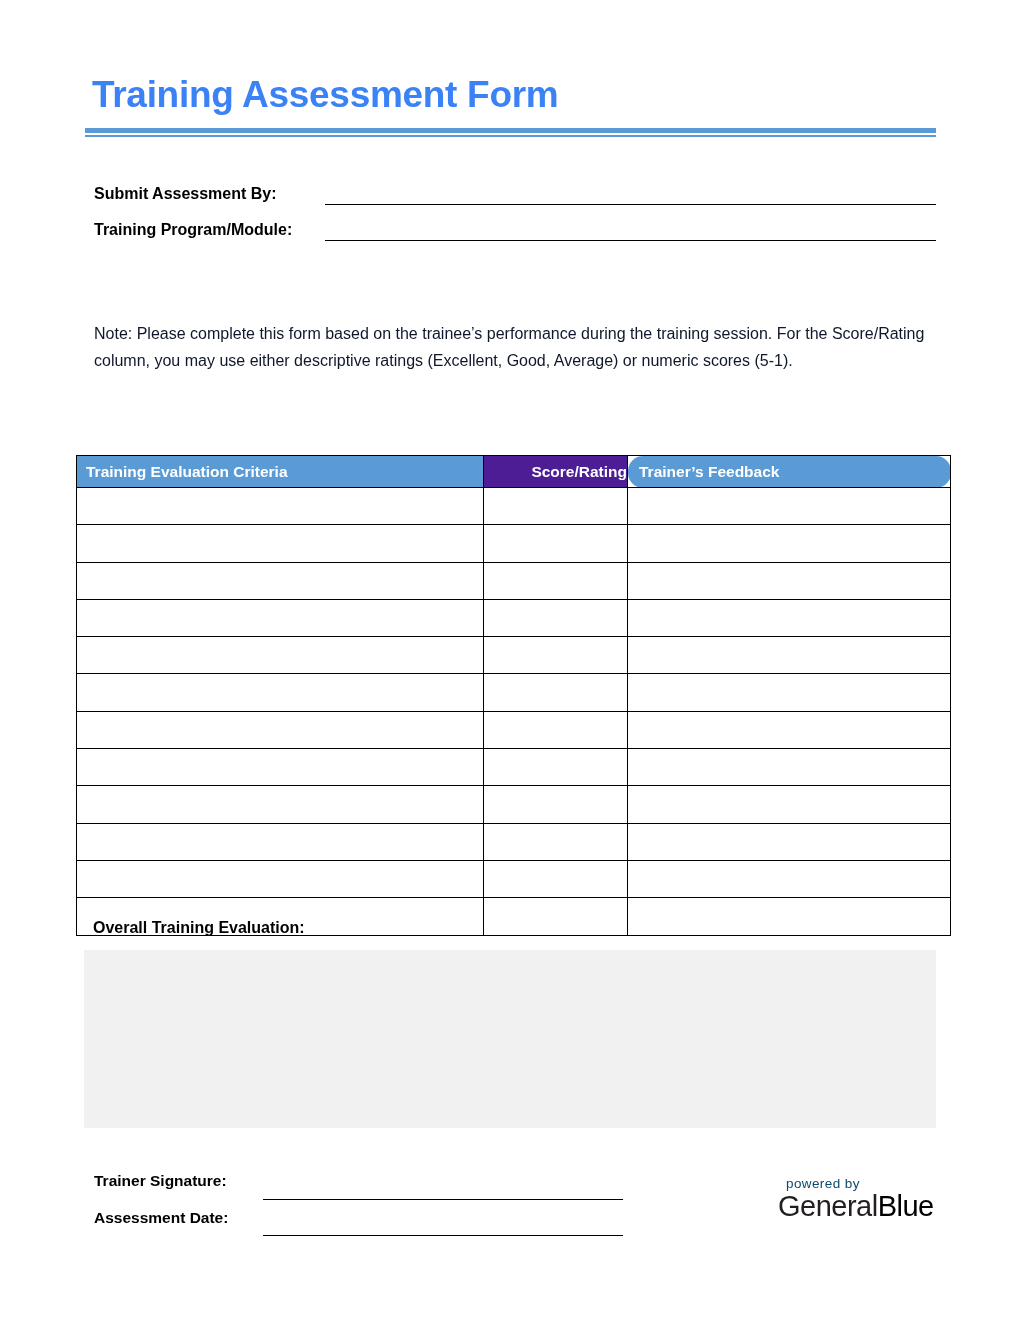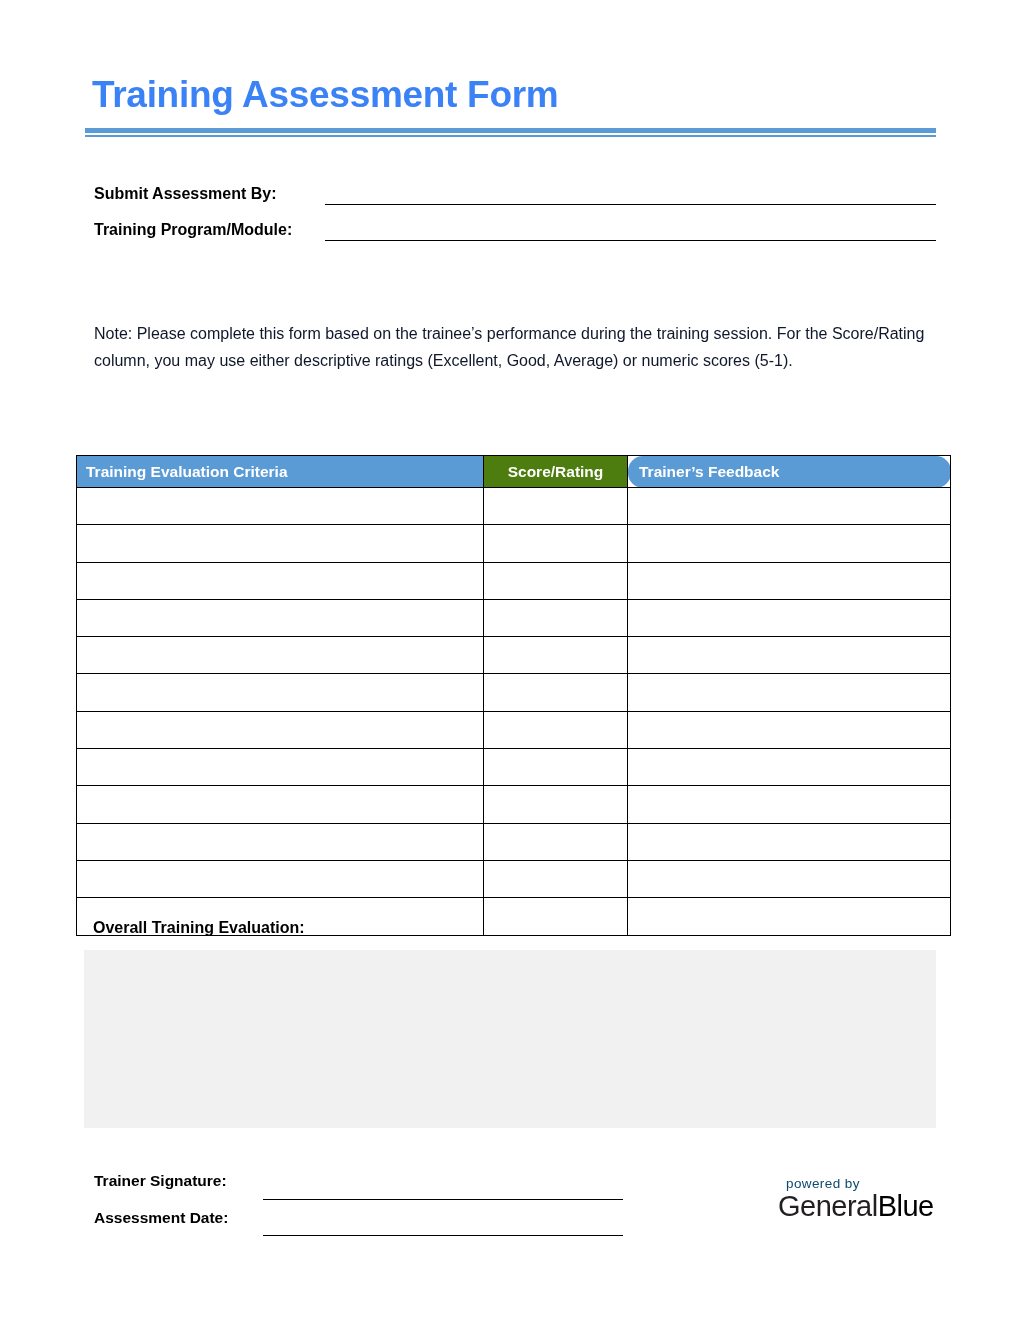--- a/index.html
+++ b/index.html
@@ -82,21 +82,21 @@
       <span class="fline"></span>
     </div>
   </div>
 
   <p class="note">Note: Please complete this form based on the trainee’s performance during the training session. For the Score/Rating column, you may use either descriptive ratings (Excellent, Good, Average) or numeric scores (5-1).</p>
 
   <table class="eval">
     <thead>
       <tr>
           <th class="col1" style="background: rgb(91, 155, 213);">Training Evaluation Criteria</th>
-          <th class="col2" style="background: #4d7c0f;">Score/Rating</th>
+          <th class="col2" style="background: #4c1d95; text-align: right;">Score/Rating</th>
           <th class="col3" style="background: rgb(91, 155, 213); border-radius: 15px;">Trainer’s Feedback</th>
         </tr>
     </thead>
     <tbody>
         <tr>
           <td></td>
           <td></td>
           <td></td>
         </tr>
         <tr>

